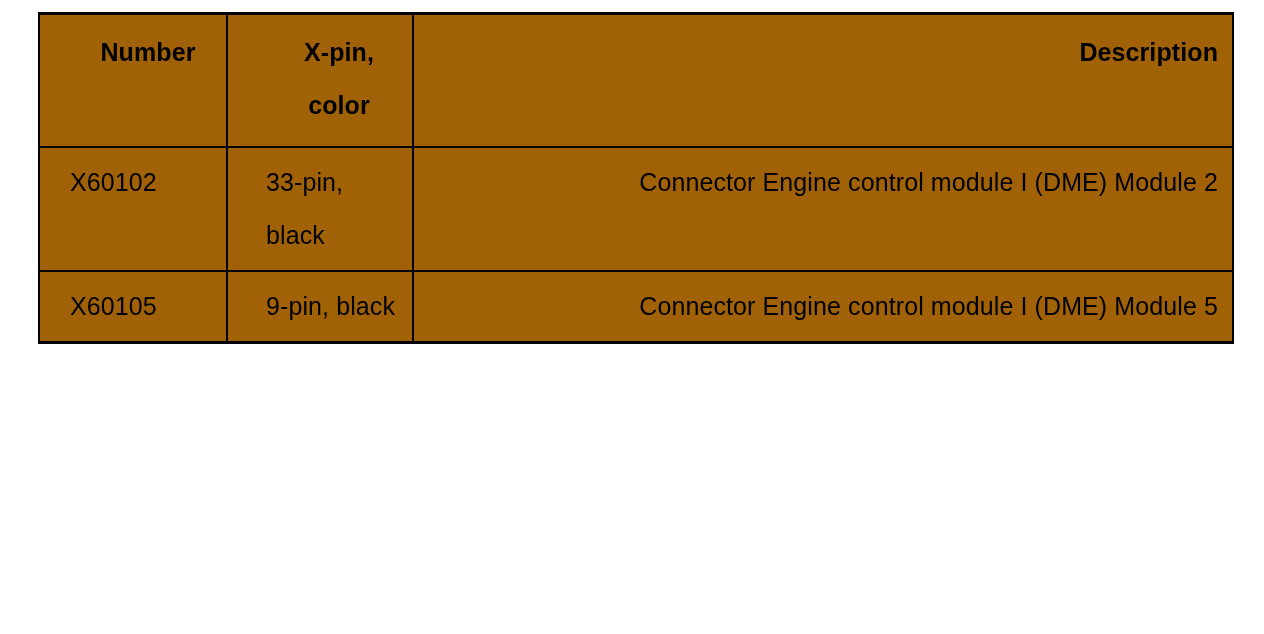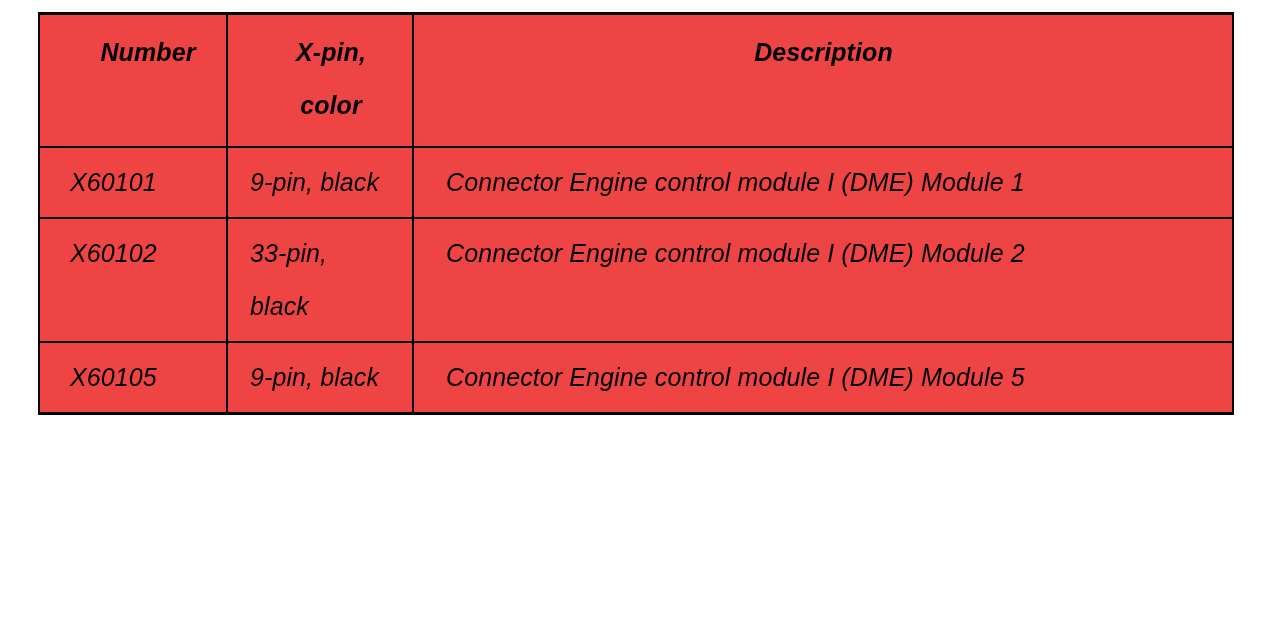--- a/index.html
+++ b/index.html
@@ -38,22 +38,21 @@
 
   .conn-table col.c-number { width: 188px; }
   .conn-table col.c-xpin   { width: 186px; }
   .conn-table col.c-desc   { width: 820px; }
 
   .conn-table th,
   .conn-table td {
     border: 2px solid #000000;
     padding: 0;
     vertical-align: top;
-    background: #ef4444;
-    font-style: italic;
+    background: #a16207;
   }
 
   .conn-table thead th {
     border-top-width: 3px;
   }
 
   .conn-table tbody tr:last-child td {
     border-bottom-width: 3px;
   }
 
@@ -63,22 +62,22 @@
     line-height: 53px;
     letter-spacing: 0.1px;
     white-space: pre-line;
   }
 
   .cell.head {
     font-weight: bold;
   }
 
   .pad-number { padding: 8px 0 8px 30px; }
-  .pad-xpin   { padding: 8px 0 8px 22px; }
-  .pad-desc   { padding: 8px 31px 8px 32px; }
+  .pad-xpin   { padding: 8px 0 8px 38px; }
+  .pad-desc   { padding: 8px 14px 8px 32px; text-align: right; }
 
   
   .row-head .pad-number,
   .row-head .pad-xpin,
   .row-head .pad-desc { padding-top: 11px; padding-bottom: 14px; }
 
   .h-number { height: 91px; }
   .h-tall   { height: 106px; }
   .h-short  { height: 60px; }
 </style>
@@ -104,31 +103,20 @@
 color</span>
         </th>
         <th>
           <span class="cell head pad-desc">Description</span>
         </th>
       </tr>
     </thead>
 
     <tbody>
 
-      <tr>
-        <td class="h-short">
-          <span class="cell pad-number">X60101</span>
-        </td>
-        <td>
-          <span class="cell pad-xpin">9-pin, black</span>
-        </td>
-        <td>
-          <span class="cell pad-desc">Connector Engine control module I (DME) Module 1</span>
-        </td>
-      </tr>
 
       <tr>
         <td class="h-tall">
           <span class="cell pad-number">X60102</span>
         </td>
         <td>
           <span class="cell pad-xpin">33-pin,
 black</span>
         </td>
         <td>

